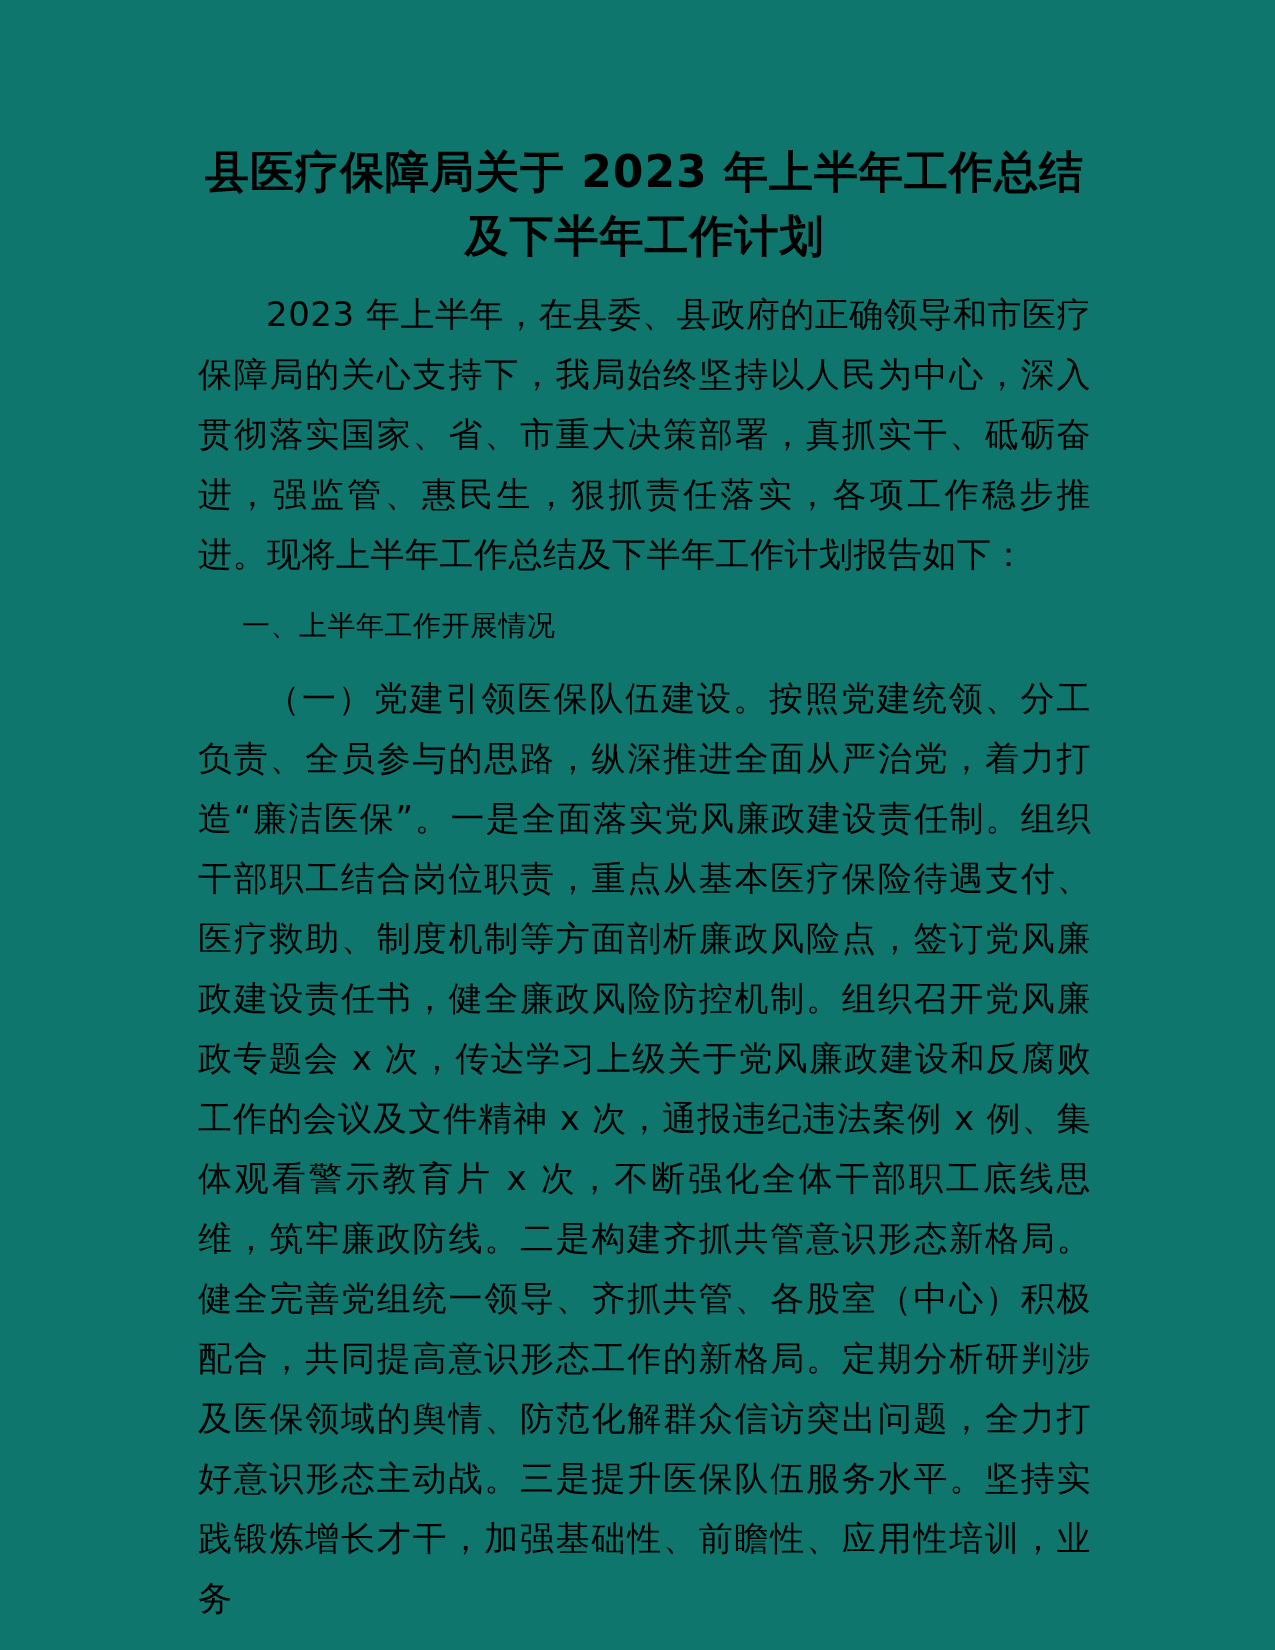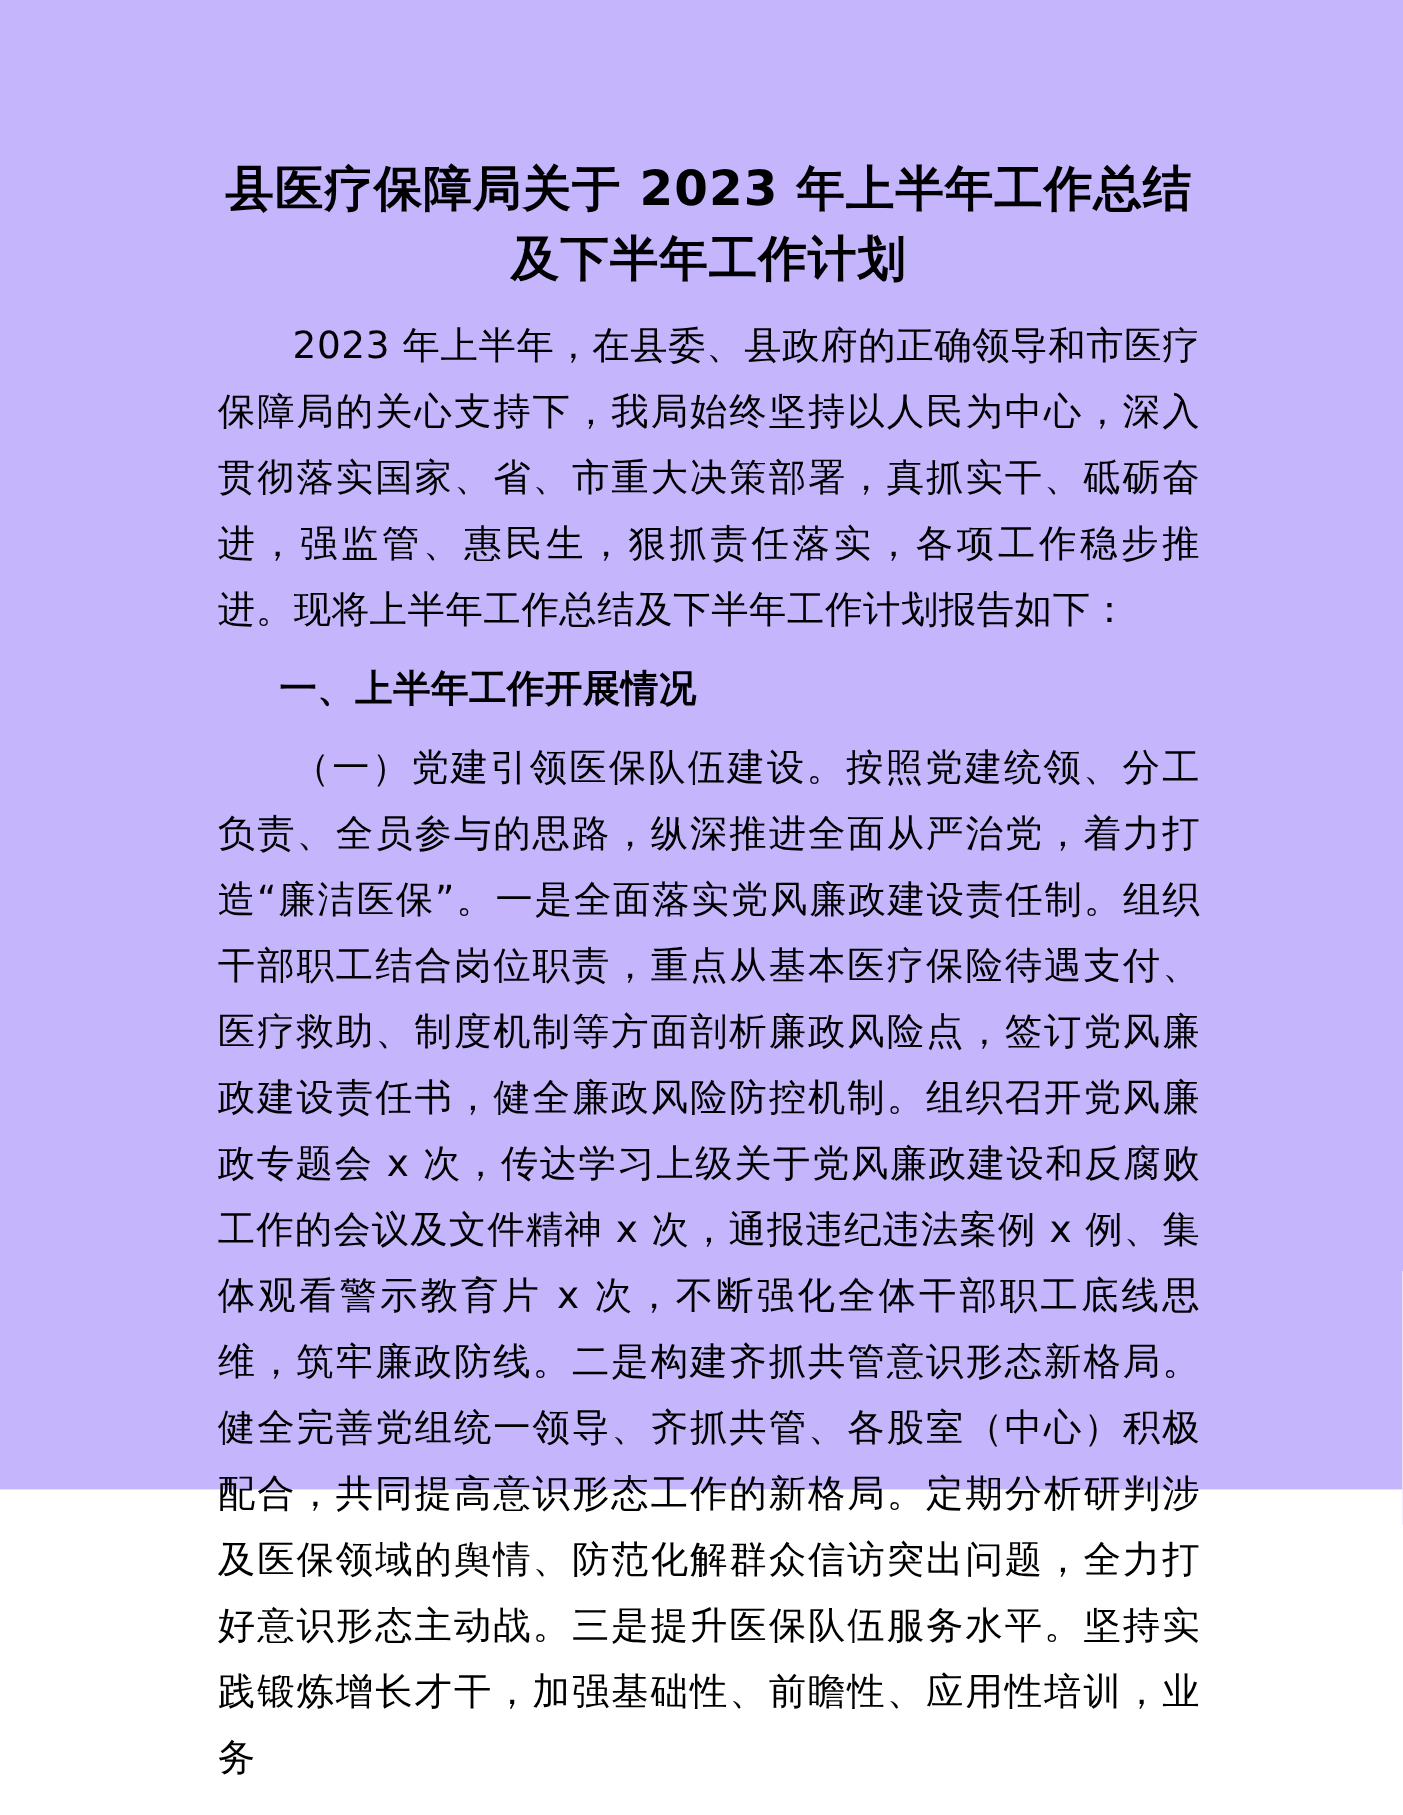--- a/index.html
+++ b/index.html
@@ -11,46 +11,46 @@
     width: 1275px;
     height: 1650px;
     overflow: hidden;
     font-family: "DejaVu Sans", "Liberation Sans", sans-serif;
     color: #000000;
     -webkit-font-smoothing: antialiased;
   }
   .page {
     box-sizing: border-box;
     width: 1275px;
-    height: 1354px;
+    height: 1650px;
     padding: 140px 172px 0 186px;
-    background: #c4b5fd;
+    background: #0f766e;
   }
   .doc-title {
     margin: 0 0 16px 0;
     font-size: 44px;
     line-height: 64px;
     font-weight: bold;
     text-align: center;
     letter-spacing: 1px;
   }
   .body-para {
     margin: 12px;
     font-size: 34px;
     line-height: 60px;
     text-align: justify;
     text-align-last: left;
     text-indent: 2em;
     letter-spacing: 0.5px;
   }
   .section-heading {
     margin: 6px 0 12px 0;
-    font-size: 34px;
+    font-size: 28px;
     line-height: 60px;
-    font-weight: bold;
+    font-weight: normal;
     text-indent: 2em;
     letter-spacing: 0.5px;
   }
 </style>
 </head>
 <body>
 
 <div class="page">
   <h1 class="doc-title">县医疗保障局关于 2023 年上半年工作总结及下半年工作计划</h1>
 

